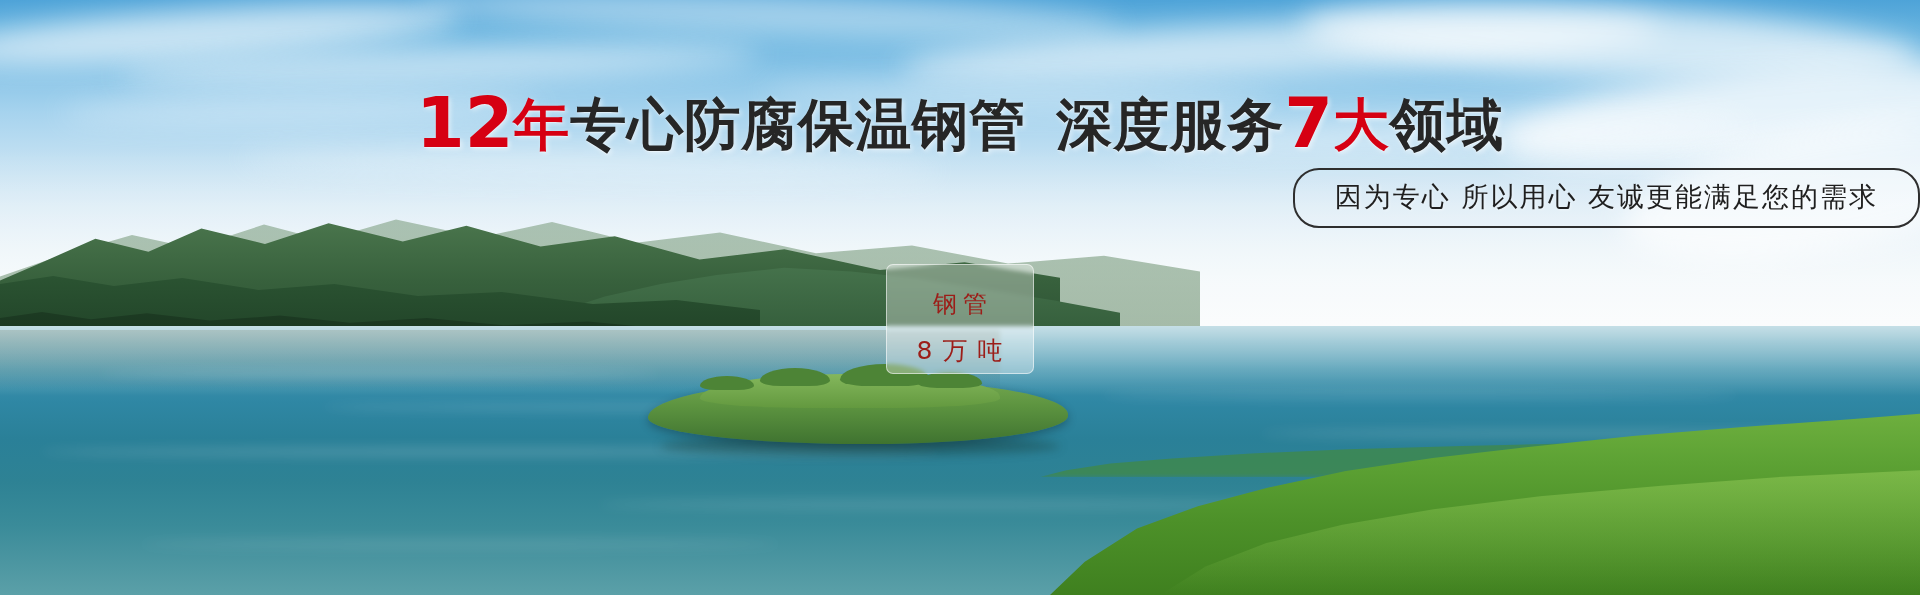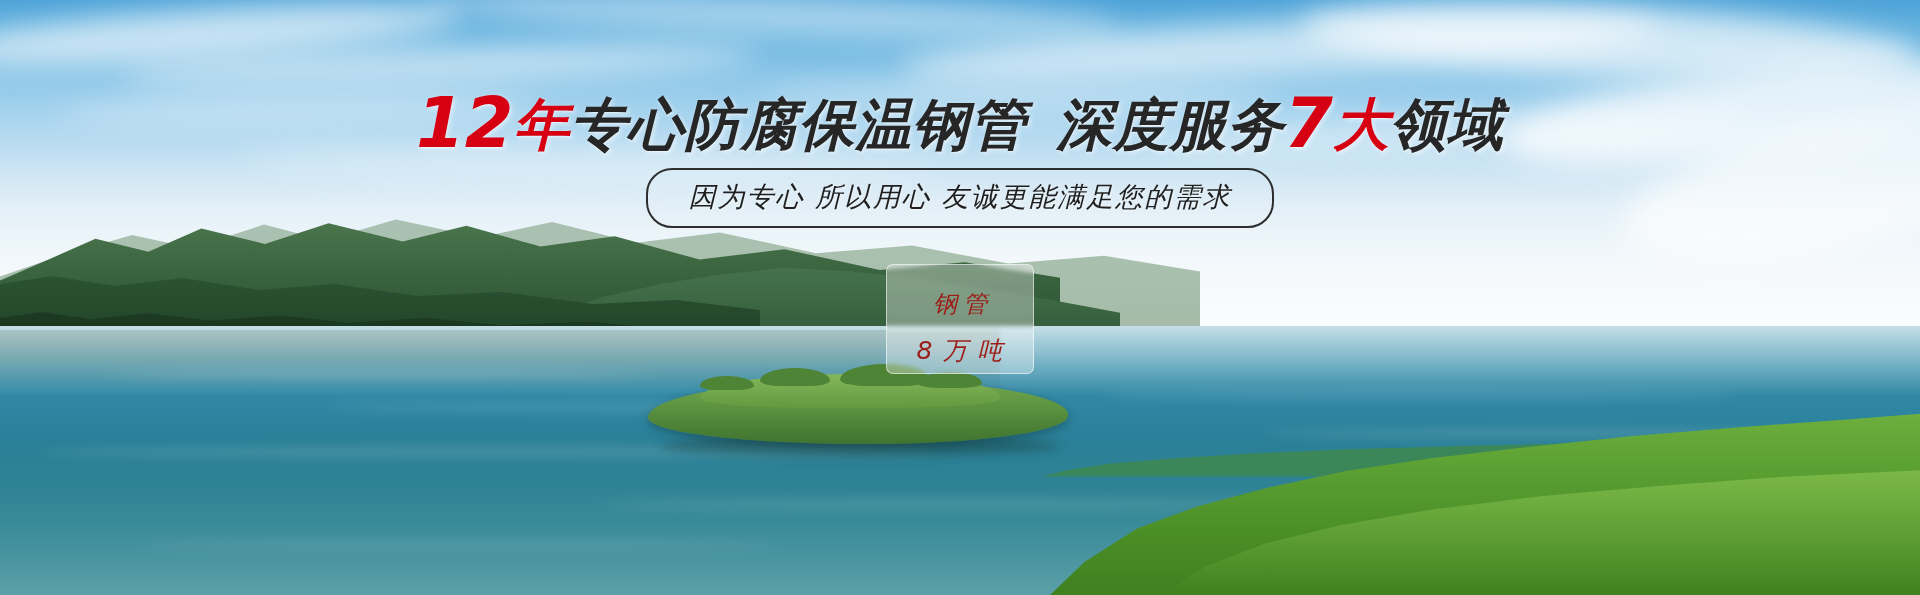--- a/index.html
+++ b/index.html
@@ -1,19 +1,19 @@
 <!DOCTYPE html>
 <html><head>
 <meta charset="utf-8">
 <style>
   * { margin:0; padding:0; box-sizing:border-box; }
   html,body { width:1920px; height:595px; overflow:hidden; }
   body { font-family:"Liberation Sans","DejaVu Sans",sans-serif; background:#bfe2f2; }
 
-  #banner { position:relative; width:1920px; height:595px; overflow:hidden;font-style:italic; }
+  #banner { position:relative; width:1920px; height:595px; overflow:hidden; }
 
   
   .sky {
     position:absolute; left:0; top:0; width:1920px; height:330px;
     background:
       linear-gradient(to bottom,
         #4ea3d8 0%,
         #63b1de 8%,
         #84c2e6 20%,
         #a6d3ee 34%,
@@ -172,21 +172,21 @@
     white-space:nowrap;
     text-shadow:2px 2px 5px rgba(255,255,255,.55), 0 1px 0 rgba(255,255,255,.4);
   }
   .hl-red   { color:#d60012; }
   .hl-dark  { color:#262626; }
   .hl-num   { font-size:70px; vertical-align:-3px; letter-spacing:0; }
   .hl-gap   { display:inline-block; width:30px; }
 
   .subtitle-wrap {
     position:absolute; left:0; top:168px; width:1920px;
-    display:flex; justify-content:center;
+    display:flex; justify-content:flex-end;
   }
   .subtitle {
     border:2px solid #2e2e2e;
     border-radius:26px;
     padding:9px 40px 11px;
     font-family:"DejaVu Sans","Liberation Sans",sans-serif;
     font-size:27px;
     color:#1f1f1f;
     letter-spacing:2px;
     white-space:nowrap;

